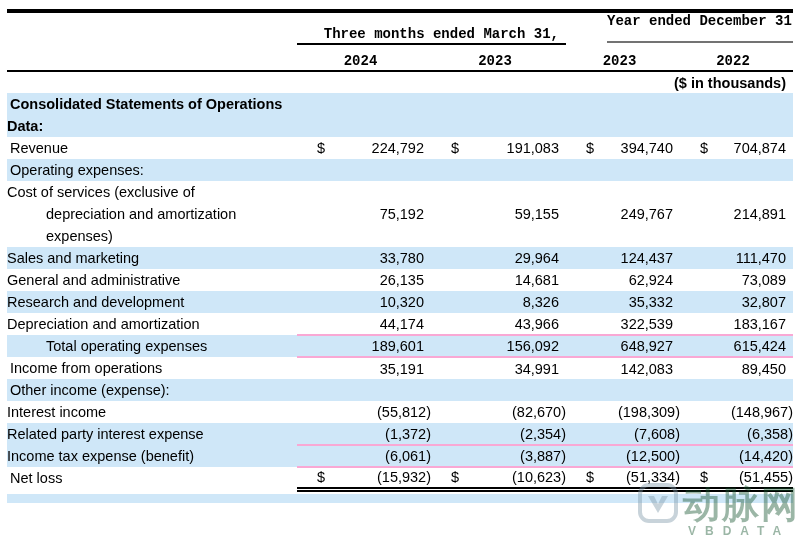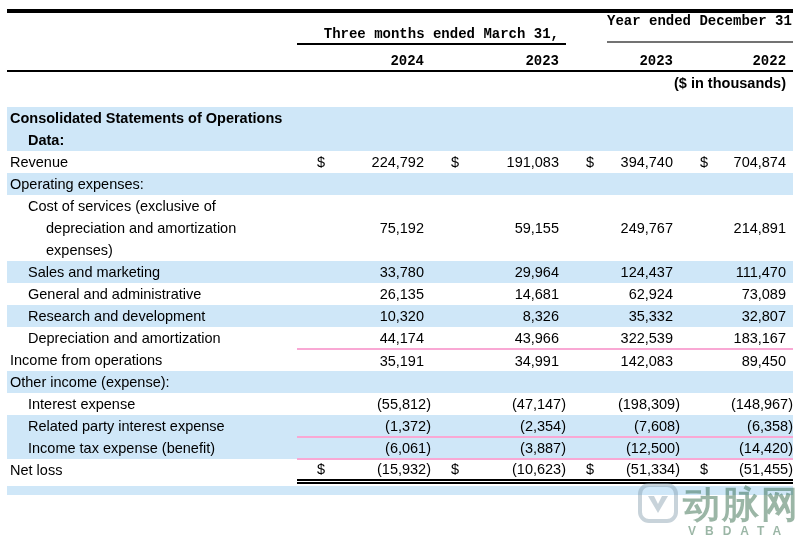--- a/index.html
+++ b/index.html
@@ -11,31 +11,31 @@
   .sheet { position:relative; width:800px; height:554px; padding:9px 7px 0; box-sizing:border-box; }
   .topline { height:4px; background:#000; }
   table { border-collapse:collapse; table-layout:fixed; width:786px; }
   td { padding:0; margin:0; overflow:hidden; }
 
   
   .hdr td { vertical-align:bottom; font-weight:bold; font-size:14px;font-family:Liberation Mono, monospace; }
   .hdr .grp { text-align:right; height:21px; padding:0 7px 1px 0; white-space:nowrap; }
   .grp-a { border-bottom:2px solid #000; }
   .grp-b .uline { display:inline-block; border-bottom:2px solid #737373; padding-bottom:12px;margin-left:41px; }
-  .hdr .yr { text-align:right; height:24px; padding-right:7px; }
+  .hdr .yr { text-align:center; height:24px; padding-right:7px; }
   .full-rule { height:2px; background:#000; margin-top:1px; }
-  .units { font-weight:bold; font-size:14.5px; text-align:right; padding:3px 7px 16px 0; }
+  .units { font-weight:bold; font-size:14.5px; text-align:right; padding:3px 7px 2px 0; }
 
   
   .main td { font-size:14.5px; vertical-align:middle; }
   .main tr { height:15px; }
   tr.shaded { background:#cfe7f8; }
   .label-cell .lbl { line-height:22px; white-space:nowrap; }
   .lbl.indent-0 { padding-left:3px; }
-  .lbl.indent-1 { padding-left:21px; }
+  .lbl.indent-1 { }
   .lbl.indent-2 { padding-left:39px; }
   .label-cell.bold { font-weight:bold; }
   .dollar-cell { padding-left:20px; }
   .value-cell { text-align:right; padding-right:7px; white-space:nowrap; }
   .value-cell .neg { margin-right:-7px; }
   tr.rule-single td.ruled { border-bottom:2px solid #f9a8d4; }
   tr.rule-double td.ruled { border-bottom:5px double #000; }
   .bottom-strip { height:9px; background:#cfe7f8; margin-top:2px; }
 
   
@@ -198,20 +198,33 @@
           </td>
           <td class="dollar-cell ruled"></td>
           <td class="value-cell ruled"><span>44,174</span></td>
           <td class="dollar-cell ruled"></td>
           <td class="value-cell ruled"><span>43,966</span></td>
           <td class="dollar-cell ruled"></td>
           <td class="value-cell ruled"><span>322,539</span></td>
           <td class="dollar-cell ruled"></td>
           <td class="value-cell ruled"><span>183,167</span></td>
         </tr>
+        <tr class="shaded rule-single">
+          <td class="label-cell">
+            <div class="lbl indent-2">Total operating expenses</div>
+          </td>
+          <td class="dollar-cell ruled"></td>
+          <td class="value-cell ruled"><span>189,601</span></td>
+          <td class="dollar-cell ruled"></td>
+          <td class="value-cell ruled"><span>156,092</span></td>
+          <td class="dollar-cell ruled"></td>
+          <td class="value-cell ruled"><span>648,927</span></td>
+          <td class="dollar-cell ruled"></td>
+          <td class="value-cell ruled"><span>615,424</span></td>
+        </tr>
         <tr class="plain">
           <td class="label-cell">
             <div class="lbl indent-0">Income from operations</div>
           </td>
           <td class="dollar-cell"></td>
           <td class="value-cell"><span>35,191</span></td>
           <td class="dollar-cell"></td>
           <td class="value-cell"><span>34,991</span></td>
           <td class="dollar-cell"></td>
           <td class="value-cell"><span>142,083</span></td>
@@ -226,26 +239,26 @@
           <td class="value-cell"></td>
           <td class="dollar-cell"></td>
           <td class="value-cell"></td>
           <td class="dollar-cell"></td>
           <td class="value-cell"></td>
           <td class="dollar-cell"></td>
           <td class="value-cell"></td>
         </tr>
         <tr class="plain">
           <td class="label-cell">
-            <div class="lbl indent-1">Interest expense</div>
+            <div class="lbl indent-1">Interest income</div>
           </td>
           <td class="dollar-cell"></td>
           <td class="value-cell"><span class="neg">(55,812)</span></td>
           <td class="dollar-cell"></td>
-          <td class="value-cell"><span class="neg">(47,147)</span></td>
+          <td class="value-cell"><span class="neg">(82,670)</span></td>
           <td class="dollar-cell"></td>
           <td class="value-cell"><span class="neg">(198,309)</span></td>
           <td class="dollar-cell"></td>
           <td class="value-cell"><span class="neg">(148,967)</span></td>
         </tr>
         <tr class="shaded rule-single">
           <td class="label-cell">
             <div class="lbl indent-1">Related party interest expense</div>
           </td>
           <td class="dollar-cell ruled"></td>

